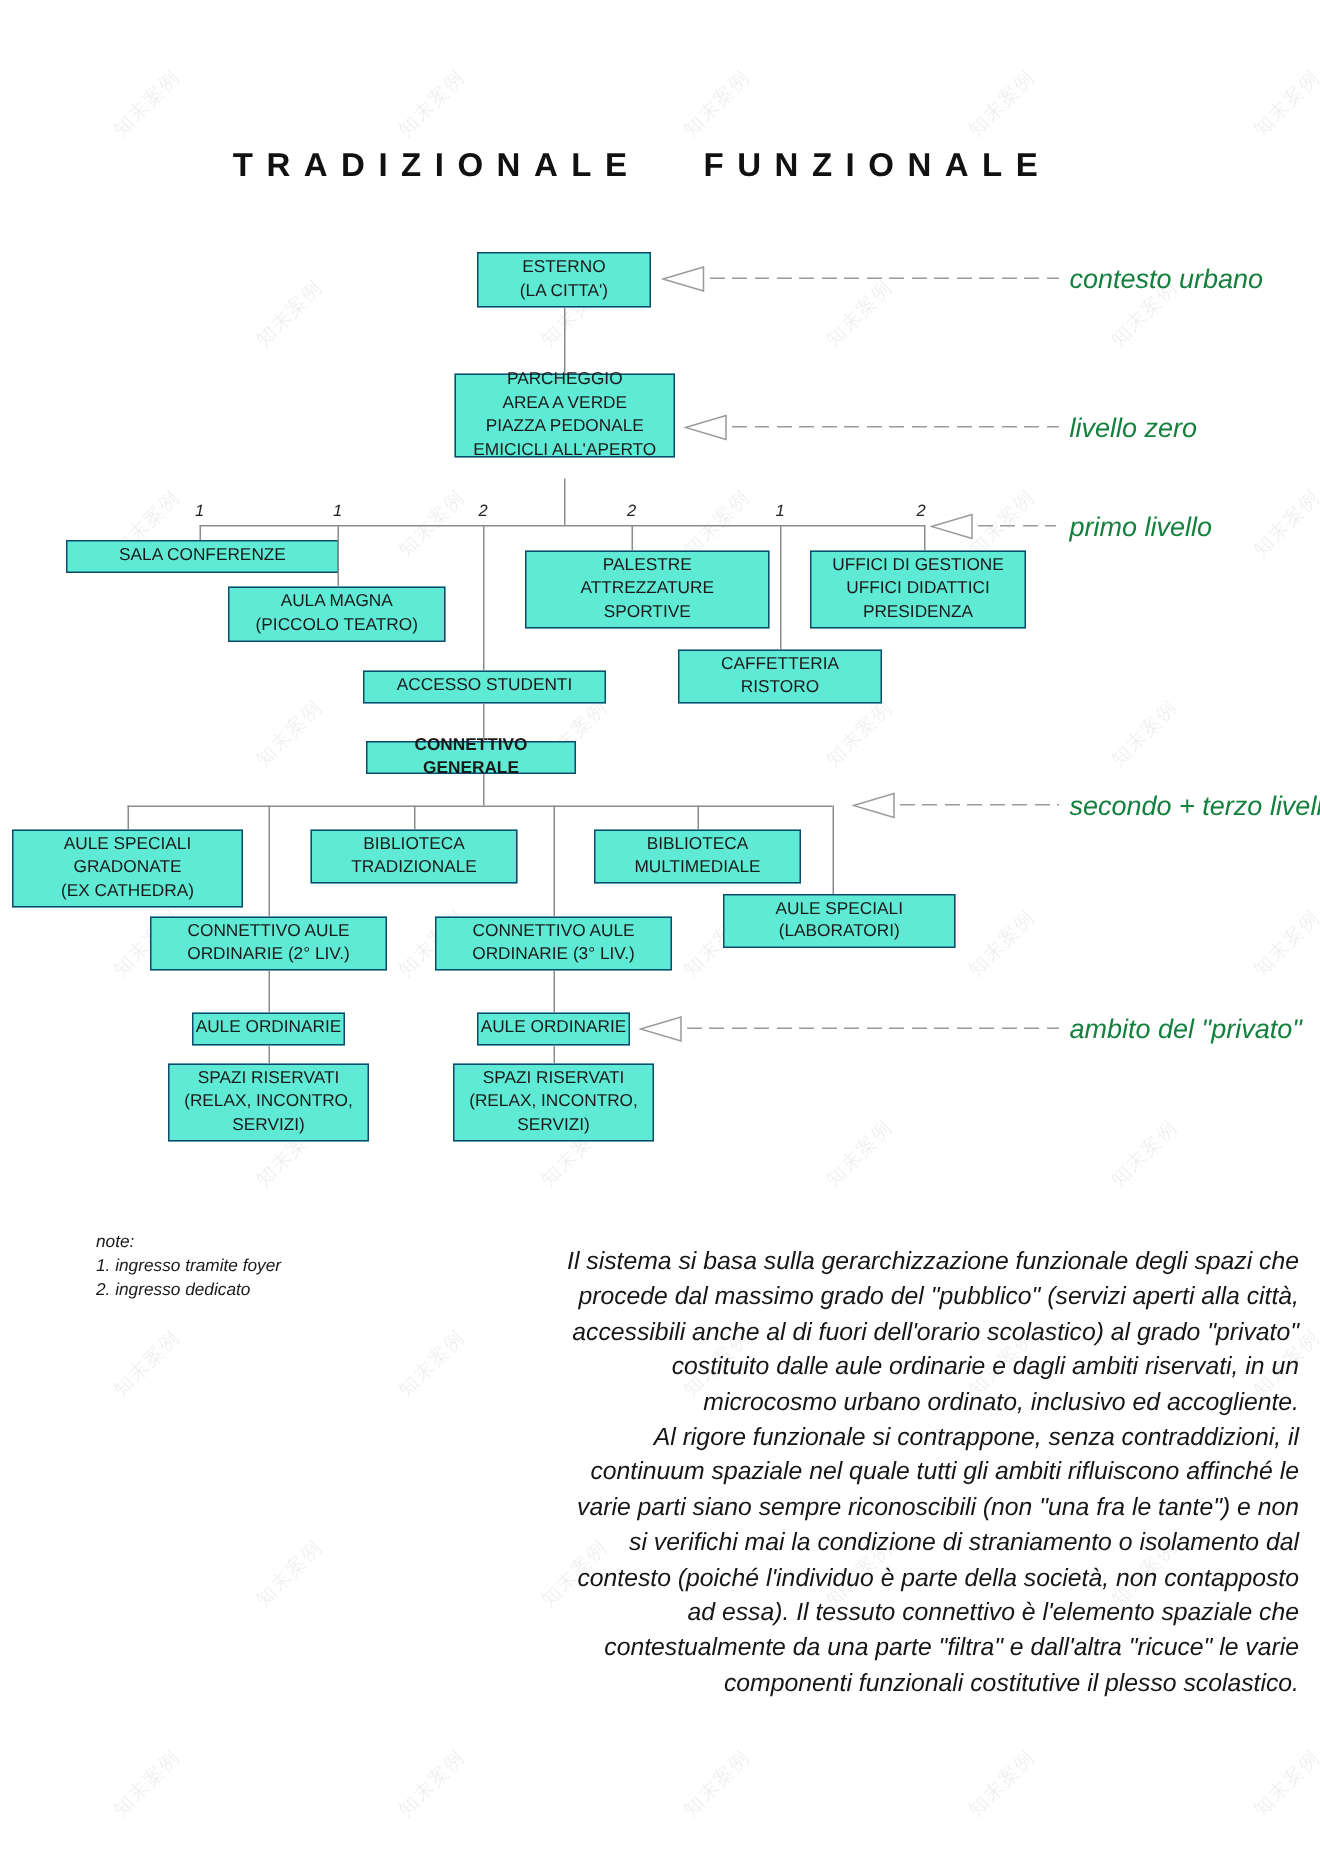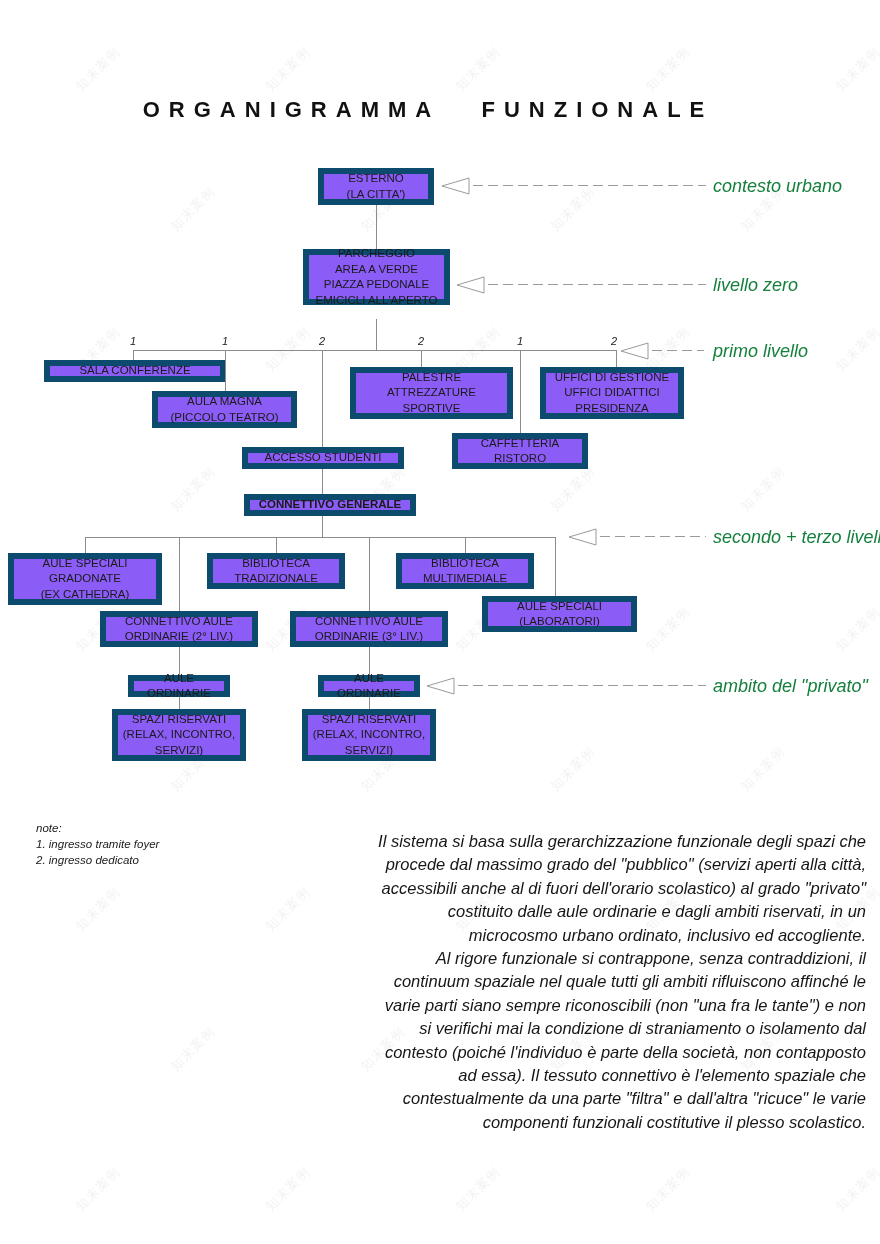--- a/index.html
+++ b/index.html
@@ -25,22 +25,22 @@
   .title {
     position:absolute; left:0; right:24px; top:97px;
     text-align:center;
     font-size:22px; font-weight:bold;
     letter-spacing:9px; word-spacing:27px;
     color:#111;
   }
   
   .node {
     position:absolute;
-    border:6px solid #0c4a6e;
-    background:#8b5cf6;
+    border:1px solid #0c4a6e;
+    background:#5eead4;
     display:flex; align-items:center; justify-content:center;
     text-align:center;
     font-size:11.5px; line-height:15.5px;
     white-space:pre-line;
     color:#1a1a1a;
   }
   .node.bold { font-weight:bold; }
   
   .vl, .hl { position:absolute; background:#8c8c8c; }
   .vl { width:1px; }
@@ -60,21 +60,21 @@
   .callout-label {
     position:absolute;
     font-size:18px; font-style:italic; line-height:17px;
     color:#15803d; white-space:nowrap;
   }
   
   .notes {
     position:absolute; left:36px; top:820px;
     font-size:11.5px; font-style:italic; line-height:16px; color:#1a1a1a;
   }
-  .notes div { white-space:nowrap; }
+  .notes div { white-space:nowrap;margin-left:28px; }
   
   .description {
     position:absolute; left:350px; right:14px; top:830px;
     text-align:right;
     font-size:16.5px; font-style:italic; line-height:23.4px;
     white-space:pre-line;
     color:#161616;
   }
 </style>
 </head>
@@ -119,21 +119,21 @@
       <span class="wm" style="left: 355px; top: 1040px;">知末案例</span>
       <span class="wm" style="left: 545px; top: 1040px;">知末案例</span>
       <span class="wm" style="left: 735px; top: 1040px;">知末案例</span>
       <span class="wm" style="left: 70px; top: 1180px;">知末案例</span>
       <span class="wm" style="left: 260px; top: 1180px;">知末案例</span>
       <span class="wm" style="left: 450px; top: 1180px;">知末案例</span>
       <span class="wm" style="left: 640px; top: 1180px;">知末案例</span>
       <span class="wm" style="left: 830px; top: 1180px;">知末案例</span>
     </div>
 
-  <h1 class="title">ORGANIGRAMMA FUNZIONALE</h1>
+  <h1 class="title">TRADIZIONALE FUNZIONALE</h1>
 
   <div>
 
     <div class="node" style="left:318px;top:168px;width:116px;height:37px">ESTERNO
 (LA CITTA')</div>
     <div class="node" style="left:303px;top:249px;width:147px;height:56px">PARCHEGGIO
 AREA A VERDE
 PIAZZA PEDONALE
 EMICICLI ALL'APERTO</div>
     <div class="node" style="left:44px;top:360px;width:182px;height:22px">SALA CONFERENZE</div>
@@ -141,21 +141,21 @@
 (PICCOLO TEATRO)</div>
     <div class="node" style="left:350px;top:367px;width:163px;height:52px">PALESTRE
 ATTREZZATURE
 SPORTIVE</div>
     <div class="node" style="left:540px;top:367px;width:144px;height:52px">UFFICI DI GESTIONE
 UFFICI DIDATTICI
 PRESIDENZA</div>
     <div class="node" style="left:452px;top:433px;width:136px;height:36px">CAFFETTERIA
 RISTORO</div>
     <div class="node" style="left:242px;top:447px;width:162px;height:22px">ACCESSO STUDENTI</div>
-    <div class="node bold" style="left:244px;top:494px;width:172px;height:22px">CONNETTIVO GENERALE</div>
+    <div class="node bold" style="left:244px;top:494px;width:140px;height:22px">CONNETTIVO GENERALE</div>
     <div class="node" style="left:8px;top:553px;width:154px;height:52px">AULE SPECIALI
 GRADONATE
 (EX CATHEDRA)</div>
     <div class="node" style="left:207px;top:553px;width:138px;height:36px">BIBLIOTECA
 TRADIZIONALE</div>
     <div class="node" style="left:396px;top:553px;width:138px;height:36px">BIBLIOTECA
 MULTIMEDIALE</div>
     <div class="node" style="left:482px;top:596px;width:155px;height:36px">AULE SPECIALI
 (LABORATORI)</div>
     <div class="node" style="left:100px;top:611px;width:158px;height:36px">CONNETTIVO AULE

